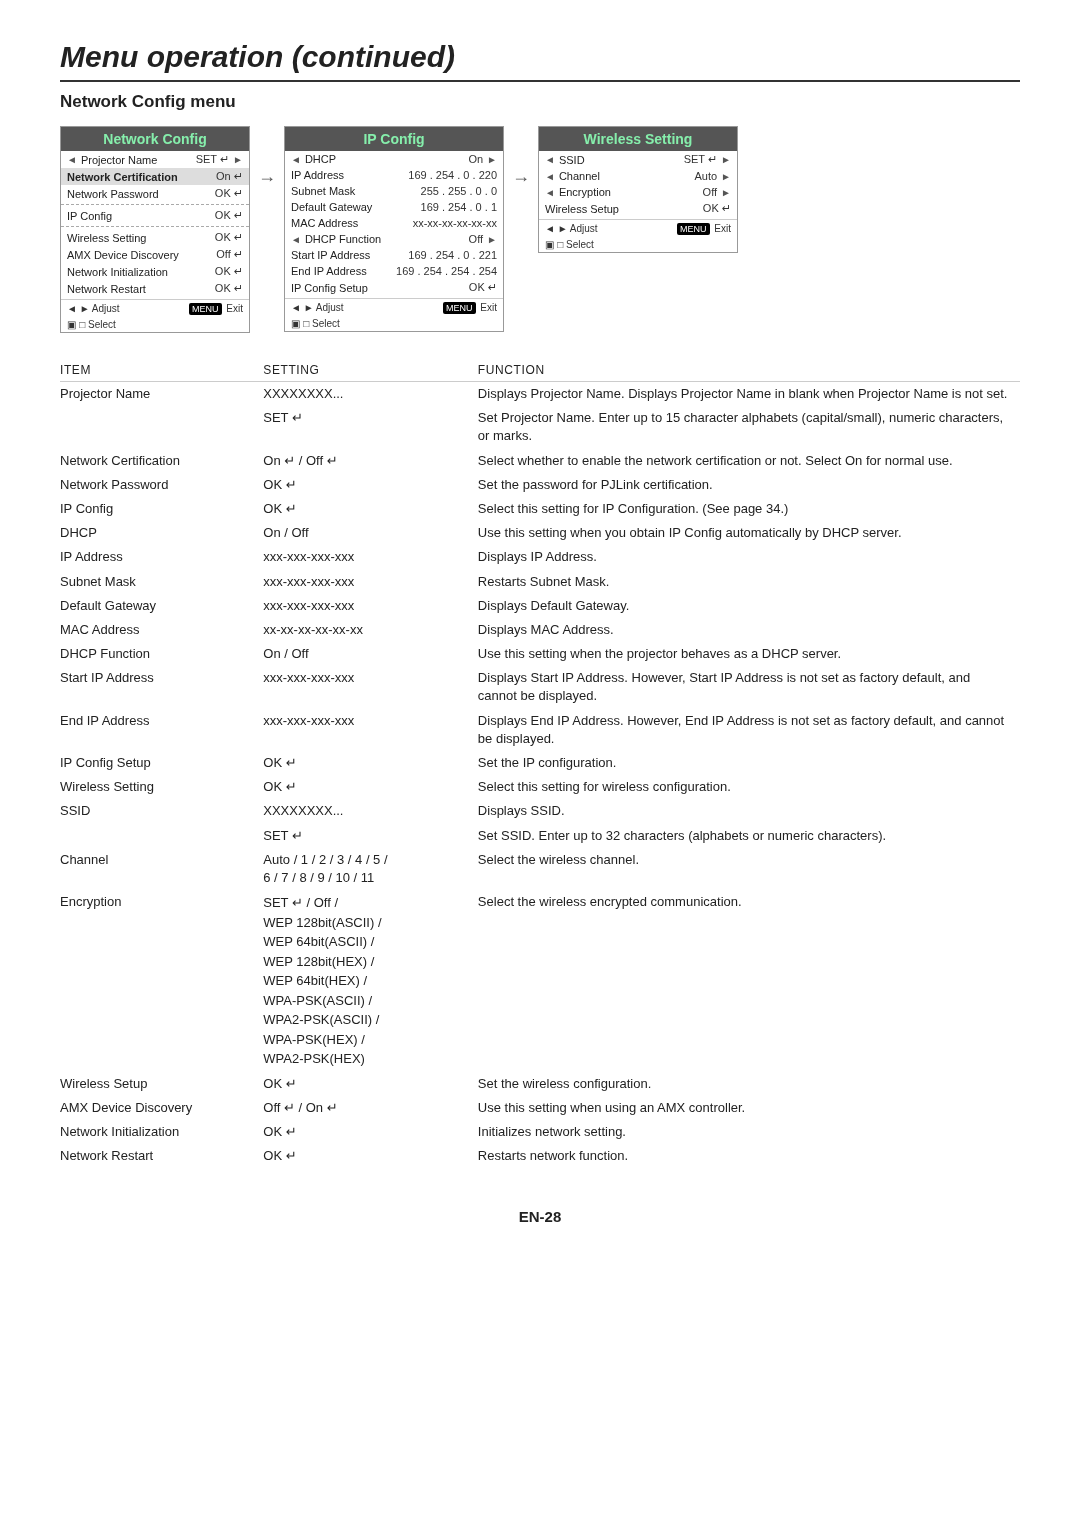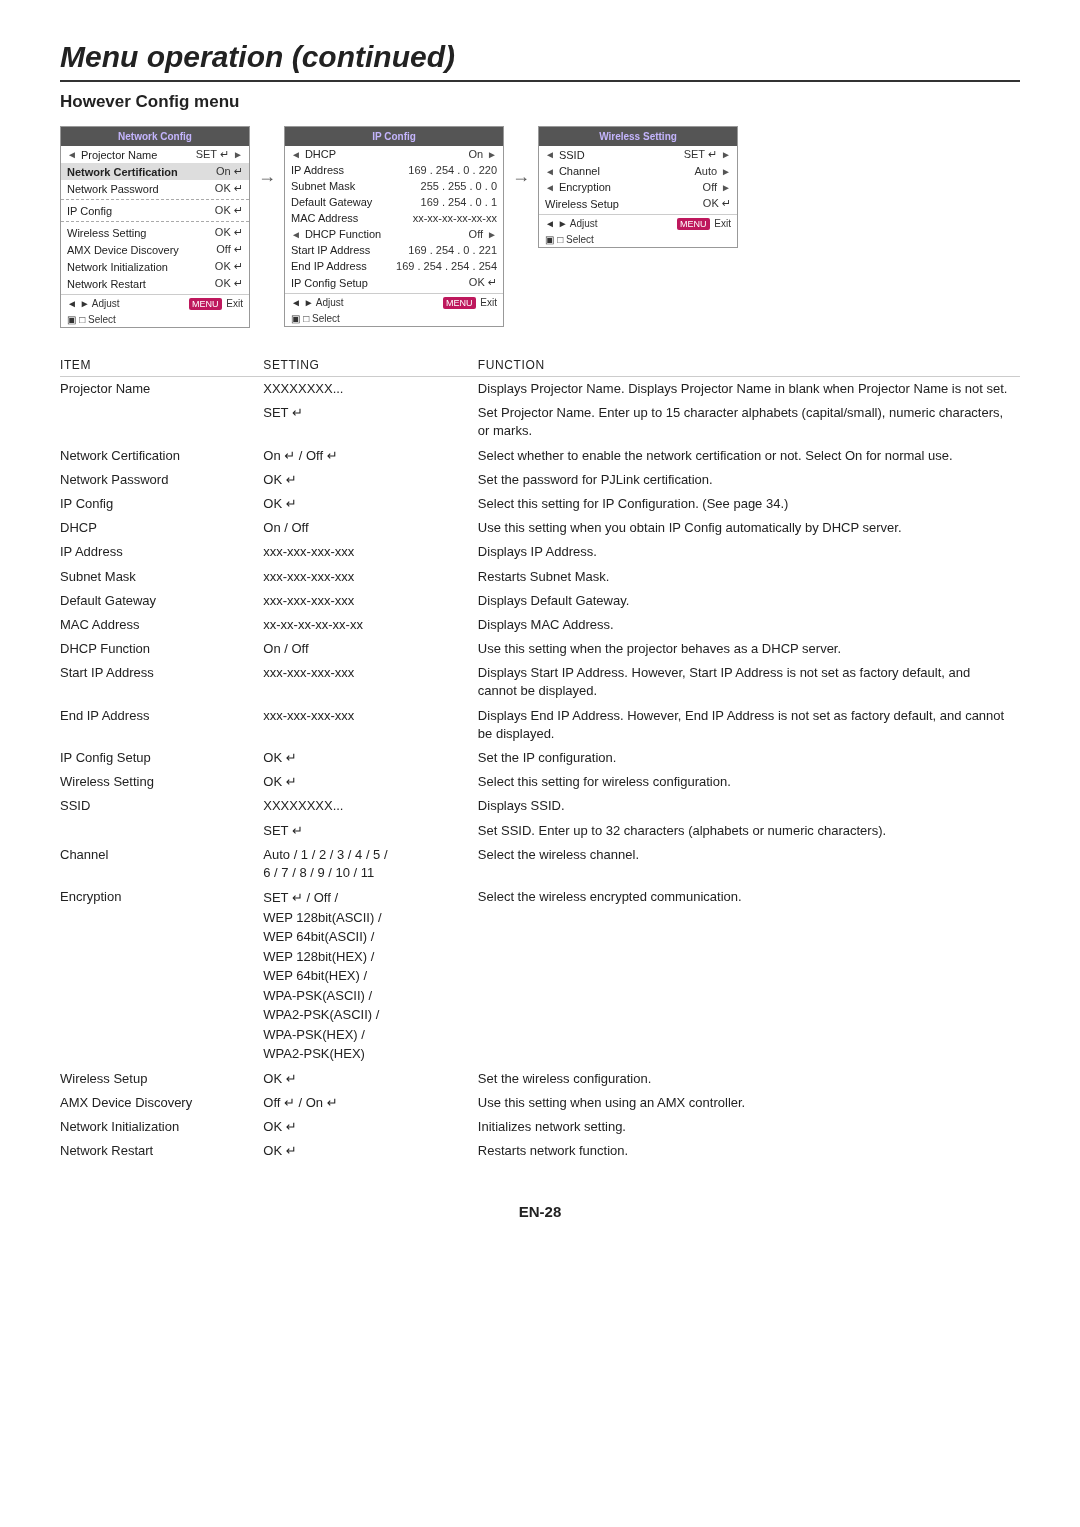--- a/index.html
+++ b/index.html
@@ -45,25 +45,25 @@
       border: 1.5px solid #999;
       background: #fff;
       min-width: 190px;
       font-size: 11px;
     }
     .menu-panel.wireless {
       min-width: 200px;
     }
     .panel-header {
       background: #555;
-      color: #c4b5fd;
+      color: #86efac;
       text-align: center;
       padding: 4px 12px;
       font-weight: bold;
-      font-size: 10px;
+      font-size: 14px;
     }
     .panel-row {
       display: flex;
       flex-direction: row;
       align-items: center;
       padding: 2px 6px;
       border-bottom: none;
       font-size: 11px;
     }
     .panel-row.selected {
@@ -102,21 +102,21 @@
       margin-top: 2px;
     }
     .panel-footer .adjust-label {
       color: #333;
     }
     .panel-footer .exit-label {
       font-size: 10px;
       color: #333;
     }
     .panel-footer .menu-badge {
-      background: #be185d;
+      background: #000000;
       color: #fff;
       font-size: 9px;
       padding: 1px 3px;
       border-radius: 2px;
       margin-right: 2px;
     }
     
     .data-table {
       width: 100%;
       border-collapse: collapse;
@@ -156,21 +156,21 @@
       font-weight: bold;
       font-size: 15px;
       margin-top: 40px;
     }
   </style>
 </head>
 <body>
 
 <div class="page-title">Menu operation (continued)</div>
 
-<div class="section-title">However Config menu</div>
+<div class="section-title">Network Config menu</div>
 
 <div class="menu-panels">
 
   <div class="menu-panel">
     <div class="panel-header">Network Config</div>
     <div class="panel-row">
       <span class="row-arrow-l">◄</span>
       <span class="row-label">Projector Name</span>
       <span class="row-value">SET ↵</span>
       <span class="row-arrow-r">►</span>

